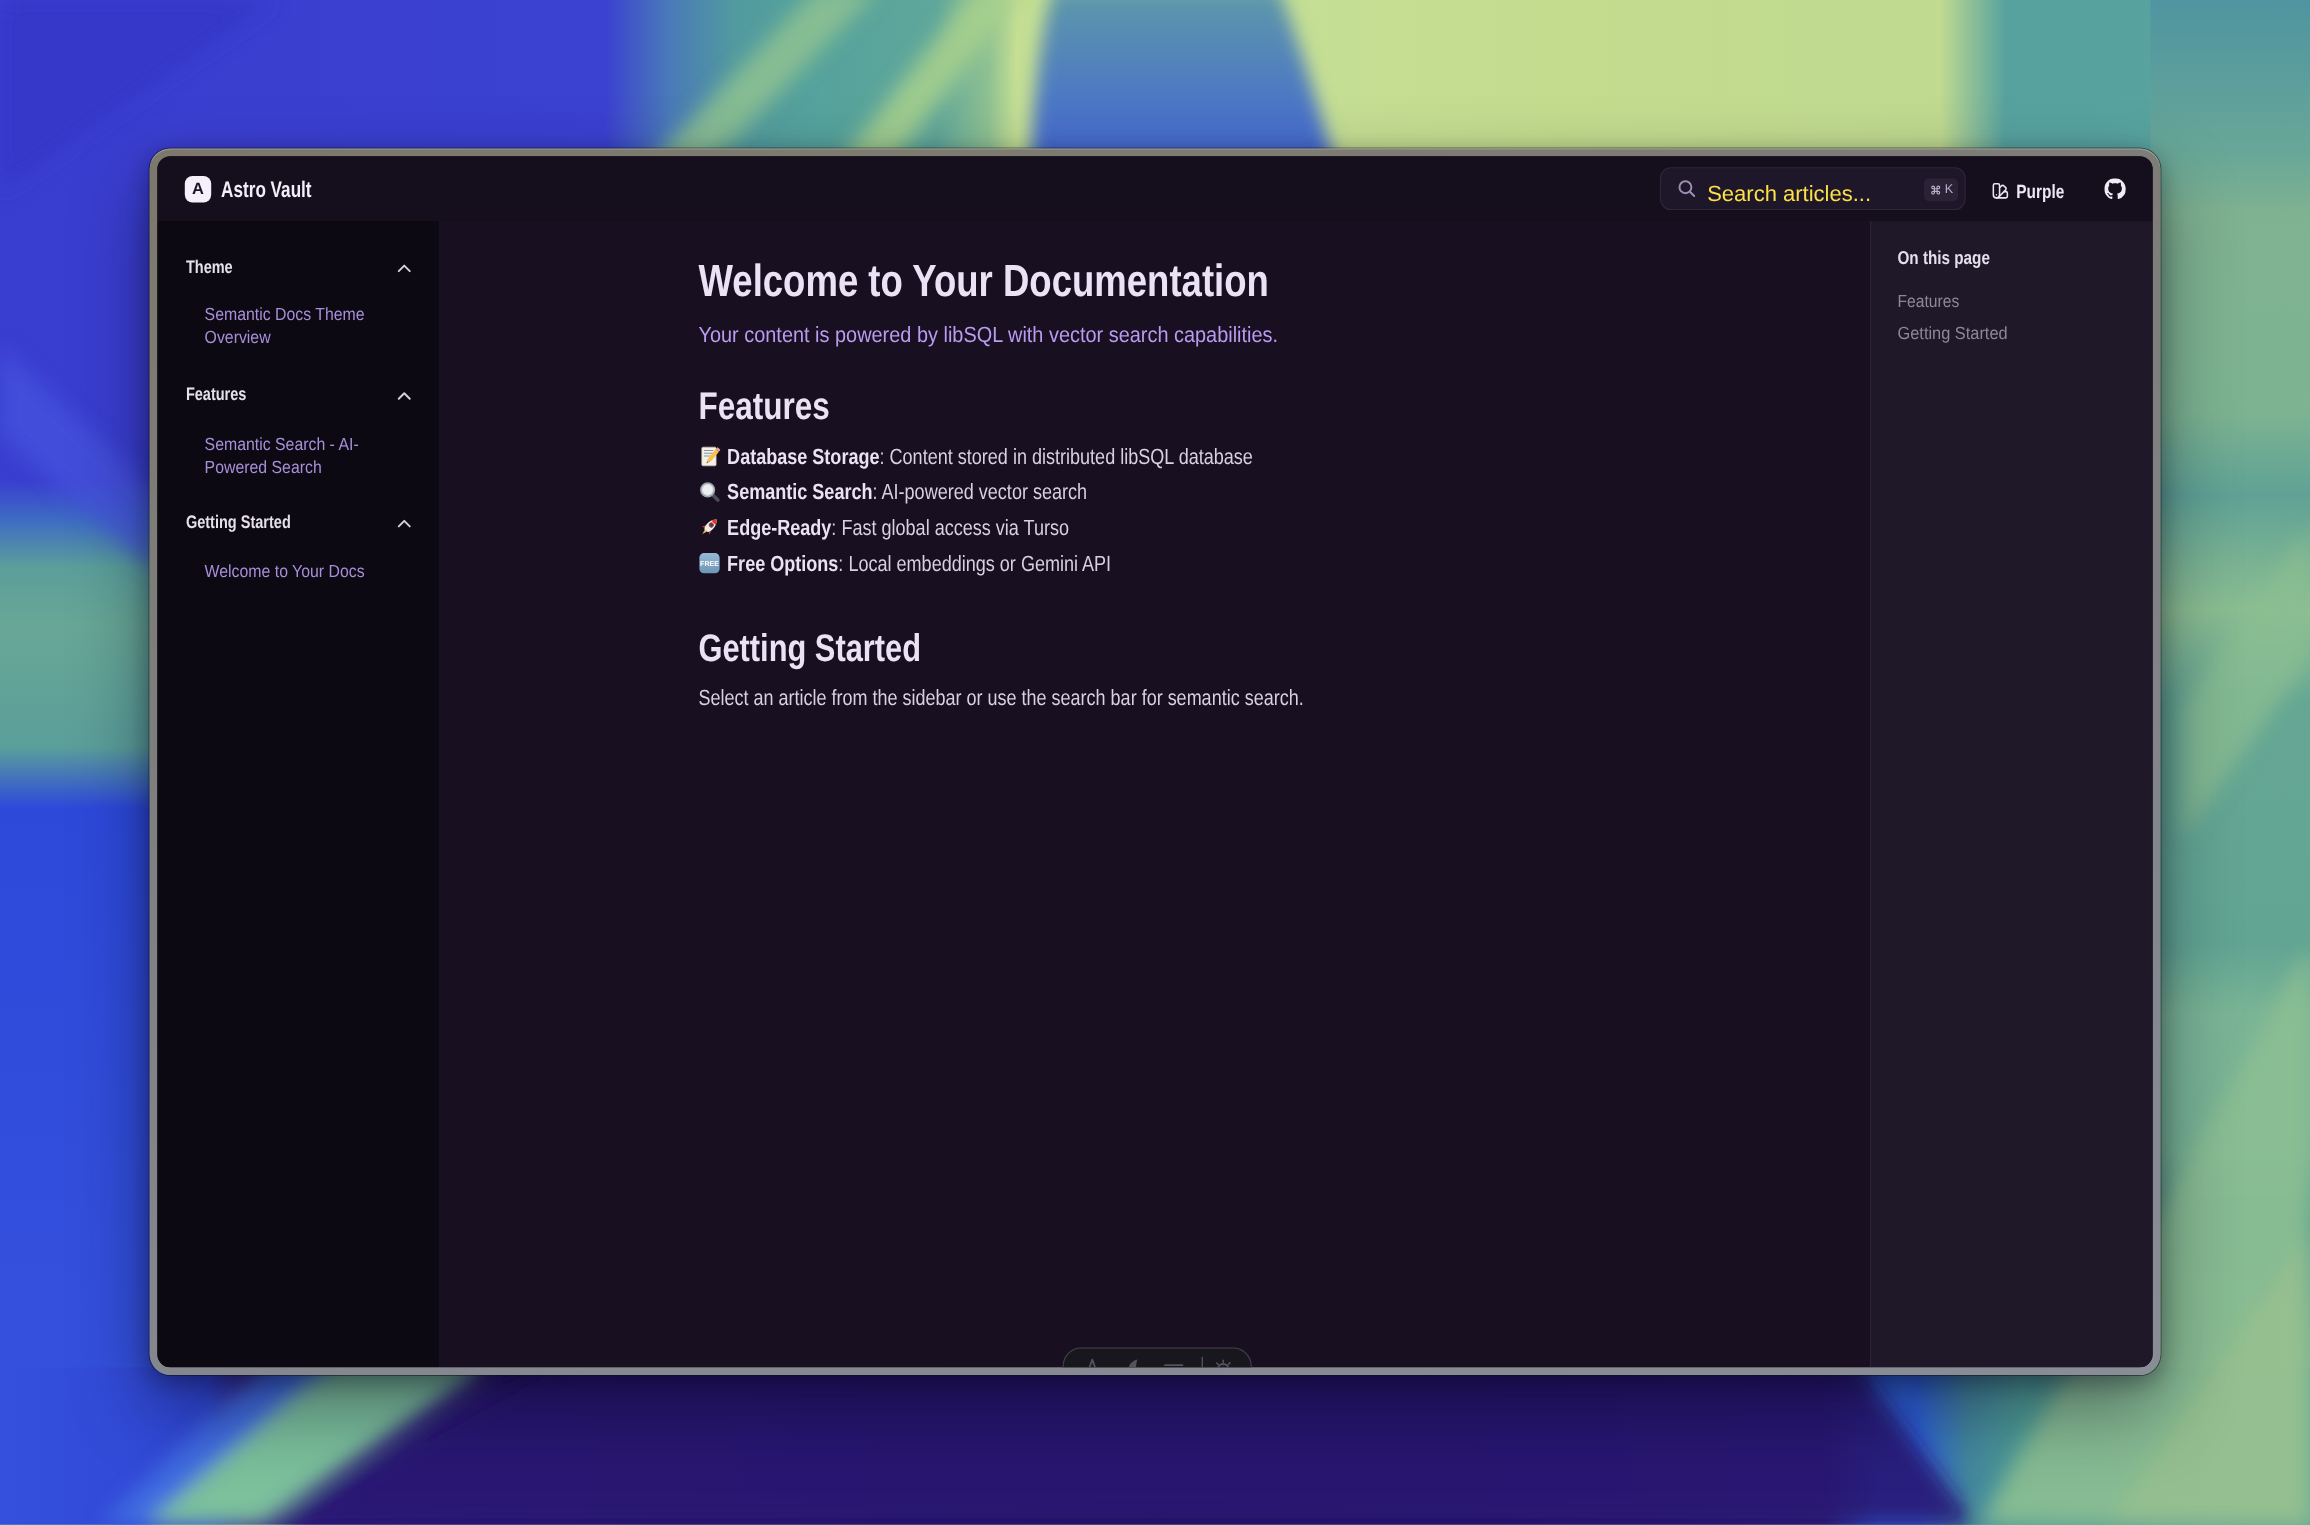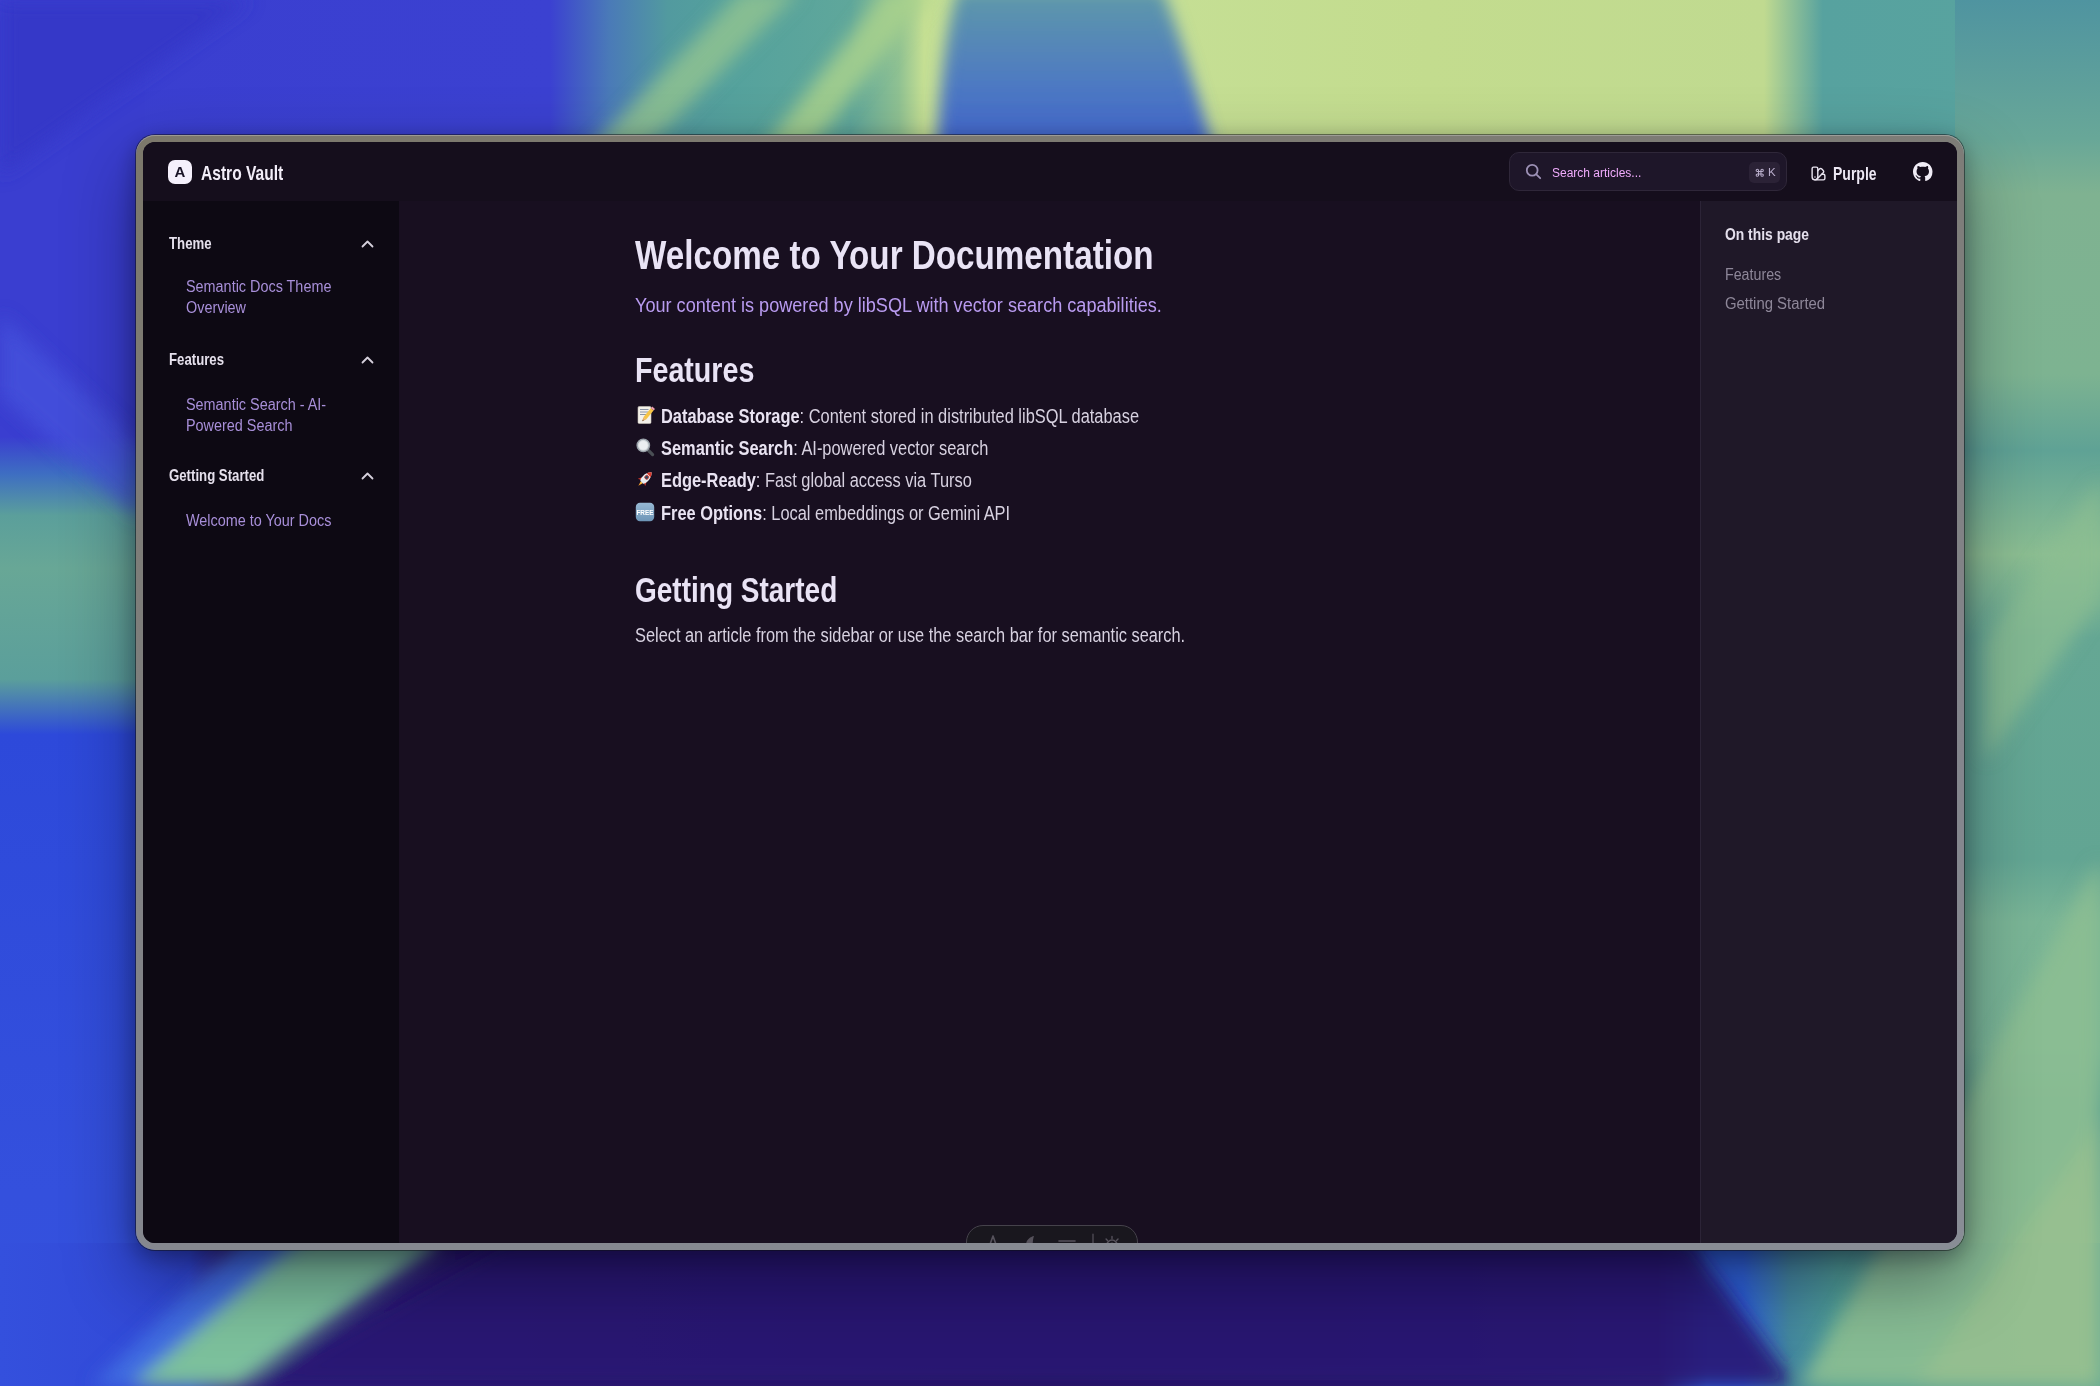--- a/index.html
+++ b/index.html
@@ -135,21 +135,21 @@
     <div class="mn"></div>
     <div class="toc"></div>
 
     <div class="logo">A</div>
     <span class="t" id="title" style="left:58px;top:20.5px;font-size:20.5px;font-weight:700;color:#f2edf8;transform:scaleX(0.76);">Astro Vault</span>
     <div class="srch"></div>
     <svg class="ic" style="left:1382px;top:21px;" width="17" height="17" viewBox="0 0 17 17" fill="none" stroke="#9c90b5" stroke-width="1.8" stroke-linecap="round">
       <circle cx="7.2" cy="7.2" r="5.4"></circle>
         <line x1="11.3" y1="11.3" x2="15.2" y2="15.2"></line>
     </svg>
-    <span class="t" style="left:1409px;top:25.3px;font-size:12px;color:#f0abfc;">Search articles...</span>
+    <span class="t" style="left:1409px;top:25.3px;font-size:20px;color:#fde047;">Search articles...</span>
     <div class="kbd">
       <svg class="ic" style="left:6px;top:6px;" width="9.5" height="9.5" viewBox="0 0 24 24" fill="none" stroke="#b9aecb" stroke-width="2.6">
         <path d="M15 6v12a3 3 0 1 0 3-3H6a3 3 0 1 0 3 3V6a3 3 0 1 0-3 3h12a3 3 0 1 0-3-3"></path>
       </svg>
       <span>K</span>
     </div>
     <svg class="ic" style="left:1667px;top:22.5px;" width="17" height="17" viewBox="0 0 24 24" fill="none" stroke="#e9e4f0" stroke-width="2" stroke-linecap="round" stroke-linejoin="round">
       <path d="M11 17a4 4 0 0 1-8 0V5a2 2 0 0 1 2-2h4a2 2 0 0 1 2 2Z"></path>
       <path d="M16.7 13H19a2 2 0 0 1 2 2v4a2 2 0 0 1-2 2H7"></path>
       <path d="M7 17h.01"></path>

